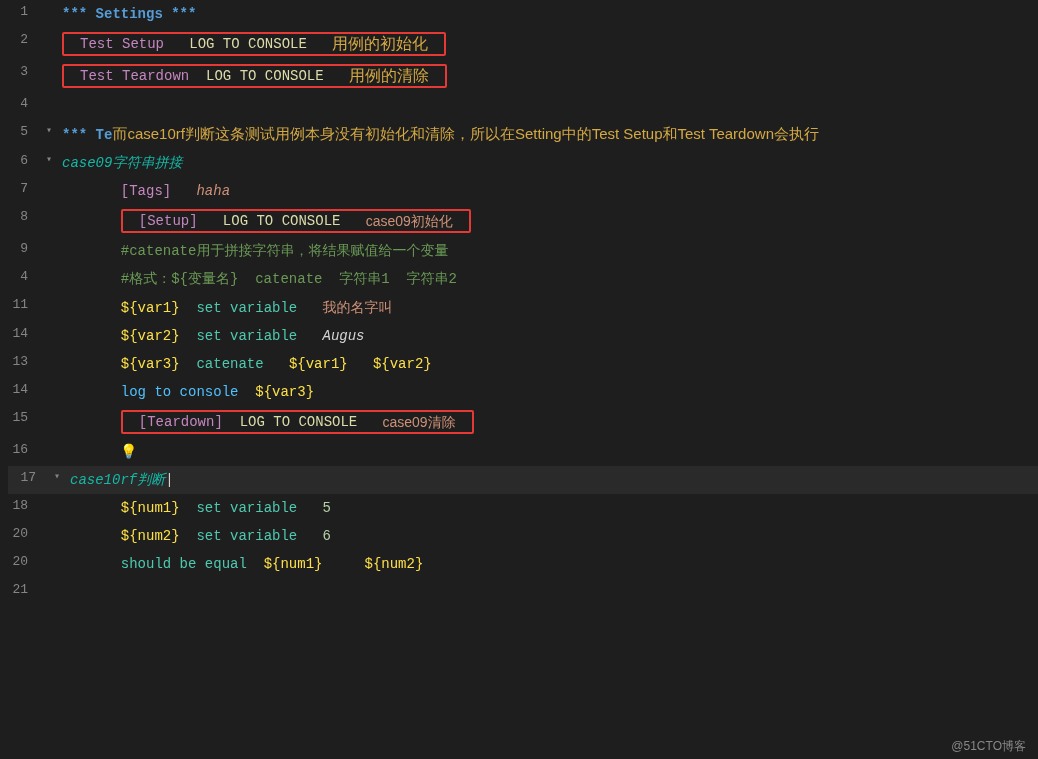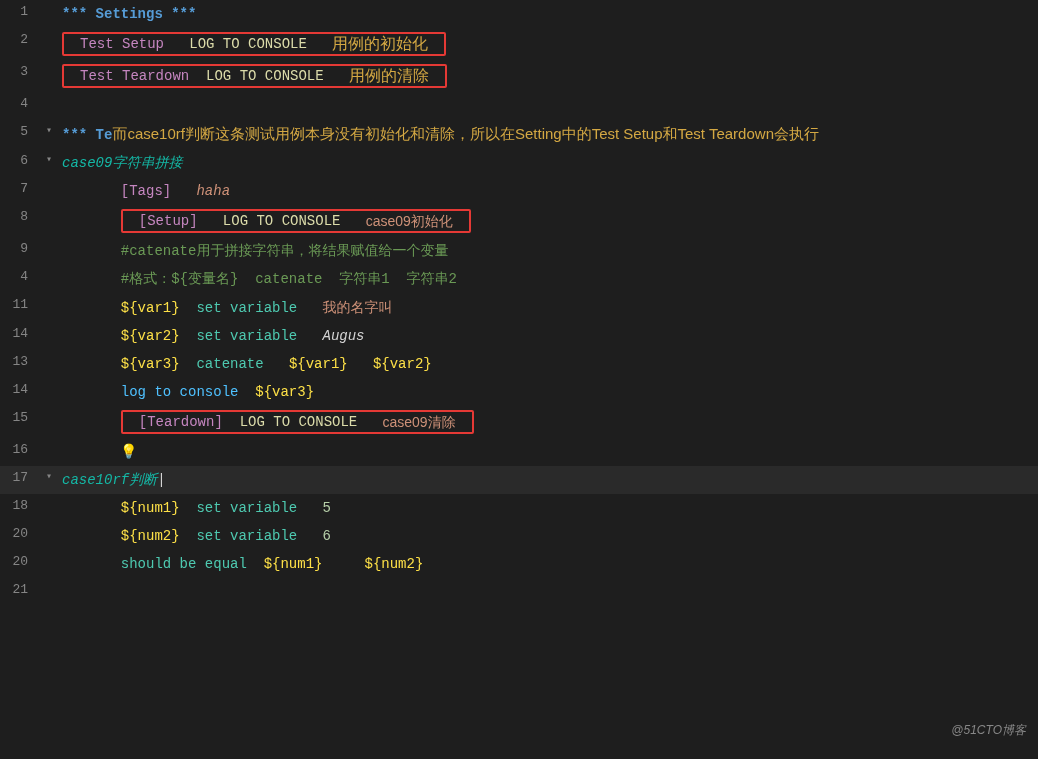--- a/index.html
+++ b/index.html
@@ -17,20 +17,21 @@
       position: relative;
     }
     .line {
       display: flex;
       align-items: flex-start;
       min-height: 28px;
       position: relative;
     }
     .line.active {
       background: #2a2a2a;
+      margin-left: 8px;
     }
     .line-number {
       width: 40px;
       min-width: 40px;
       text-align: right;
       padding-right: 12px;
       color: #858585;
       user-select: none;
       font-size: 13px;
       padding-top: 4px;
@@ -77,26 +78,25 @@
       display: inline-flex;
       align-items: center;
       padding: 0 16px;
     }
 
     
     .bulb { color: #f0c060; font-size: 14px; }
 
     .watermark {
       position: absolute;
-      bottom: 20px;
+      bottom: 4px;
       right: 12px;
       color: #888;
       font-size: 12px;
       font-family: Arial, sans-serif;
-      font-style: italic;
     }
 
     .chinese-note {
       font-family: 'Microsoft YaHei', '微软雅黑', SimSun, sans-serif;
       font-size: 16px;
       color: #d4a843;
       font-style: normal;
     }
     .chinese-italic {
       font-family: 'Microsoft YaHei', '微软雅黑', SimSun, sans-serif;

